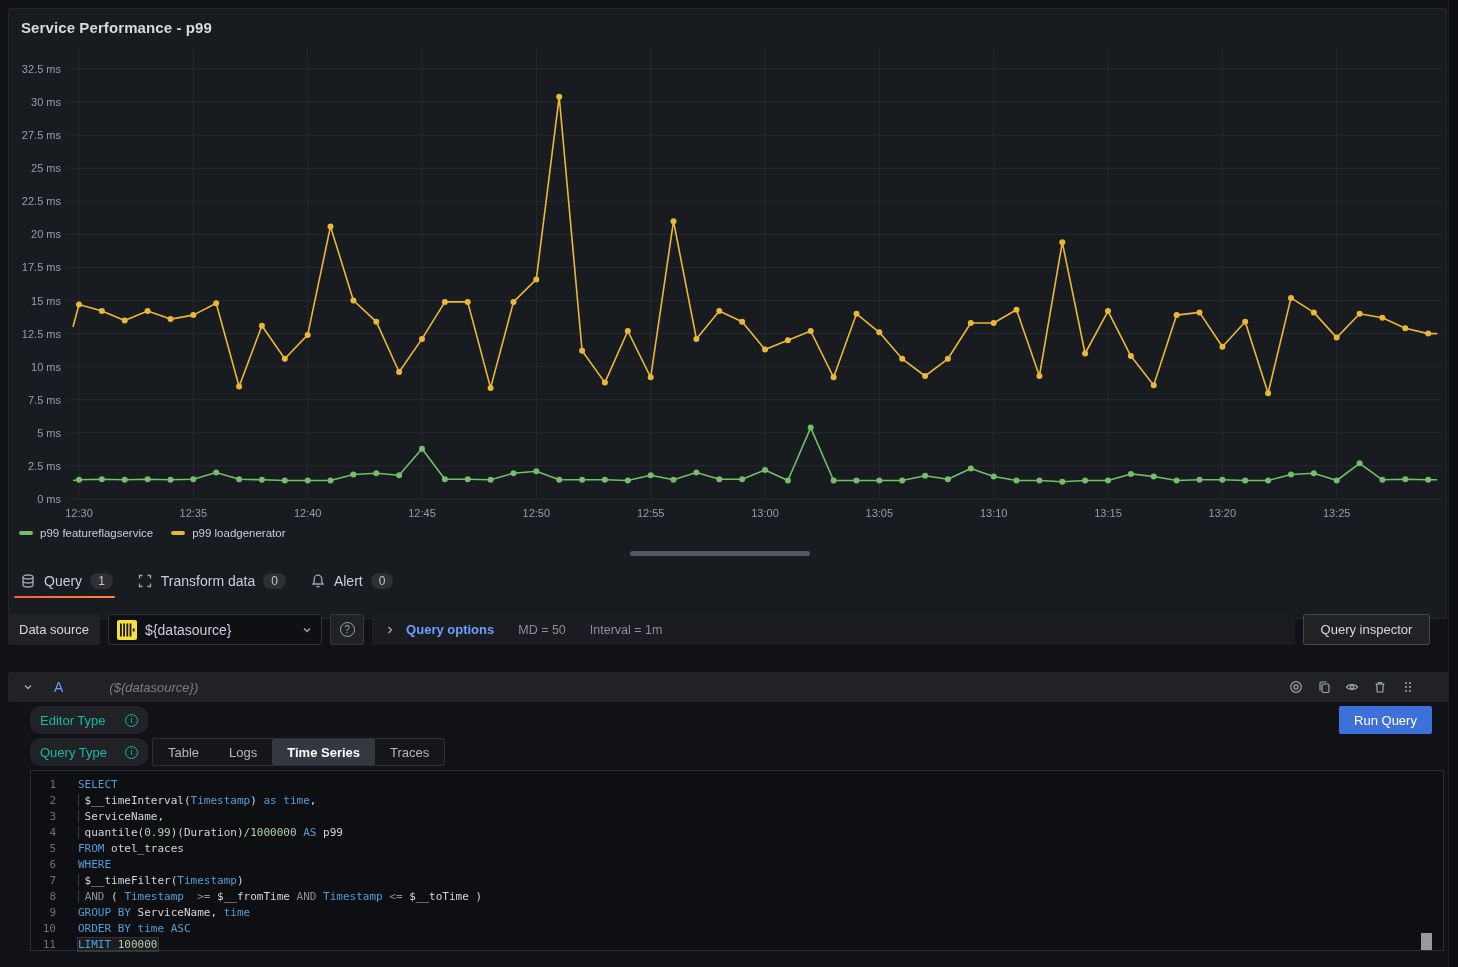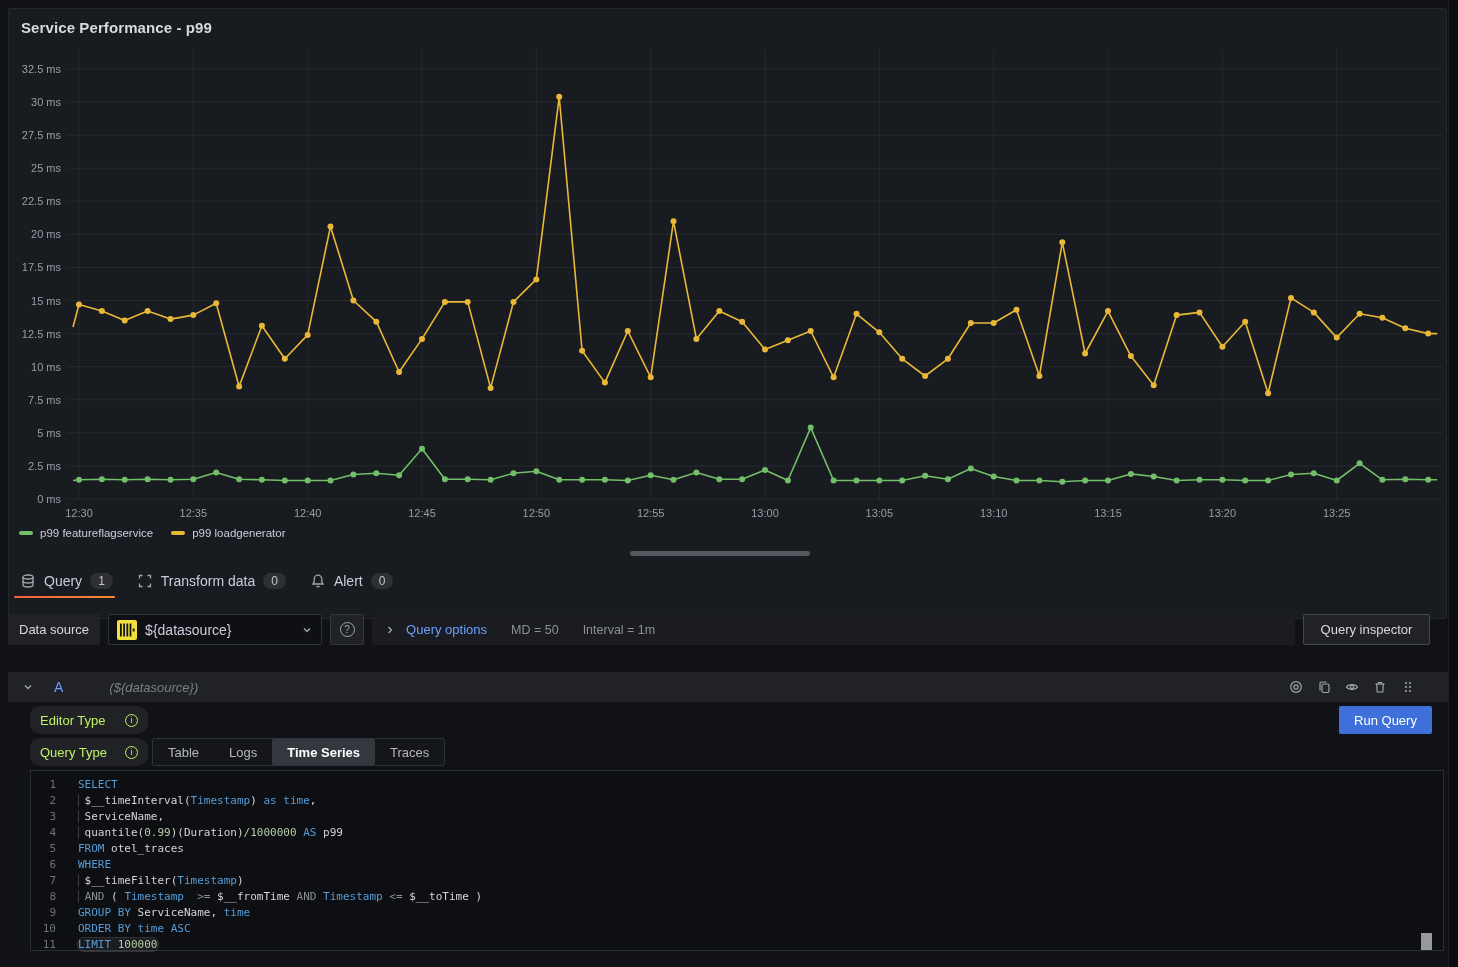--- a/index.html
+++ b/index.html
@@ -39,52 +39,52 @@
   .ds-picker { width:214px; background:#0F1014; border:1px solid #2F3237; border-radius:2px;
     display:flex; align-items:center; padding:0 8px; gap:8px; cursor:pointer; }
   .ch-logo { width:20px; height:20px; flex:none; }
   .ds-picker .val { font-size:14px; color:#CCCCDC; flex:1; }
   .chev { width:12px; height:12px; color:#9DA5AB; display:flex; }
   .icon-btn { width:34px; background:#202226; border:1px solid #34373D; border-radius:2px;
     display:flex; align-items:center; justify-content:center; color:#9DA5AB; cursor:pointer; }
   .circ { width:15px; height:15px; border:1px solid currentColor; border-radius:50%;
     font-size:10px; line-height:1; display:flex; align-items:center; justify-content:center; }
   .opts-bar { flex:1; background:#1A1C21; border-radius:2px; display:flex; align-items:center; padding:0 12px; gap:10px; }
-  .opts-link { font-size:13px; font-weight:400; color:#6E9FFF; cursor:pointer; }
+  .opts-link { font-size:13px; font-weight:700; color:#6E9FFF; cursor:pointer; }
   .opts-meta { font-size:12.5px; color:#8E9097; margin-left:14px; }
   .qi-btn { width:127px; border:1px solid #44474E; background:#202226; border-radius:2px;
     display:flex; align-items:center; justify-content:center; font-size:13px; color:#D8D9DA; cursor:pointer; }
   
   .q-header { position:absolute; left:8px; top:672px; width:1441px; height:30px; background:#202226;
     border-radius:2px; display:flex; align-items:center; }
   .q-header .chev { margin-left:14px; cursor:pointer; }
   .q-ref { color:#6E9FFF; font-size:14px; font-weight:500; margin-left:20px; }
   .q-hint { color:#7B7F87; font-size:13px; font-style:italic; margin-left:46px;text-align:center; }
   .q-actions { margin-left:auto; margin-right:34px; display:flex; gap:14px; align-items:center; color:#9DA5AB; }
   .q-actions .act { width:14px; height:14px; display:flex; cursor:pointer; }
   
   .f-row { position:absolute; left:30px; display:flex; gap:4px; height:28px; }
   .f-label { width:118px; background:#202226; border-radius:10px; display:flex; align-items:center;
-    justify-content:space-between; padding:0 10px; color:#bef264; font-size:13px; }
+    justify-content:space-between; padding:0 10px; color:#14b8a6; font-size:13px; }
   .f-label .circ { width:13px; height:13px; font-size:9px; cursor:pointer; }
   .seg-group { display:flex; border:1px solid #2E3138; border-radius:2px; background:#15161A; overflow:hidden; }
   .seg { padding:0 15px; display:flex; align-items:center; font-size:13px; color:#B4B7BC; cursor:pointer; }
   .seg.active { background:#34373E; color:#FFFFFF; font-weight:700; border-radius:2px; }
   .run-btn { position:absolute; left:1339px; top:706px; width:93px; height:28px; background:#3D71D9;
     border:none; border-radius:2px; color:#fff; font-size:13px; font-weight:500;
     font-family:"Liberation Sans",sans-serif; cursor:pointer; }
   
   .code { position:absolute; left:30px; top:770px; width:1414px; height:181px;
     background:#0E0F13; border:1px solid #2A2D33; padding-top:5px;
     font-family:"DejaVu Sans Mono","Liberation Mono",monospace; font-size:11px; }
   .cline { display:flex; height:16.1px; align-items:center; }
   .lnum { width:25px; text-align:right; color:#6D7078; flex:none; margin-right:22px; }
   .ltext { white-space:pre; }
   .ltext.ind { box-shadow: inset 1px 0 0 #3A3D42; }
-  .ltext.hl { background:rgba(255,255,255,0.06); outline:1px solid rgba(255,255,255,0.15);border-radius:6px; }
+  .ltext.hl { background:rgba(255,255,255,0.06); outline:1px solid rgba(255,255,255,0.15); }
   .tk-k { color:#569CD6; } .tk-i { color:#D4D4D4; } .tk-n { color:#B5CEA8;margin-top:48px; } .tk-o { color:#8A8E98; }
   .code-thumb { position:absolute; left:1390px; top:162px; width:11px; height:17px; background:#97999E; }
   svg.si { display:block; width:100%; height:100%; }
 </style>
 </head>
 <body>
 
 <div class="panel">
   <div class="panel-title">Service Performance - p99</div>
   <svg class="chart" viewBox="0 0 1437 535">

